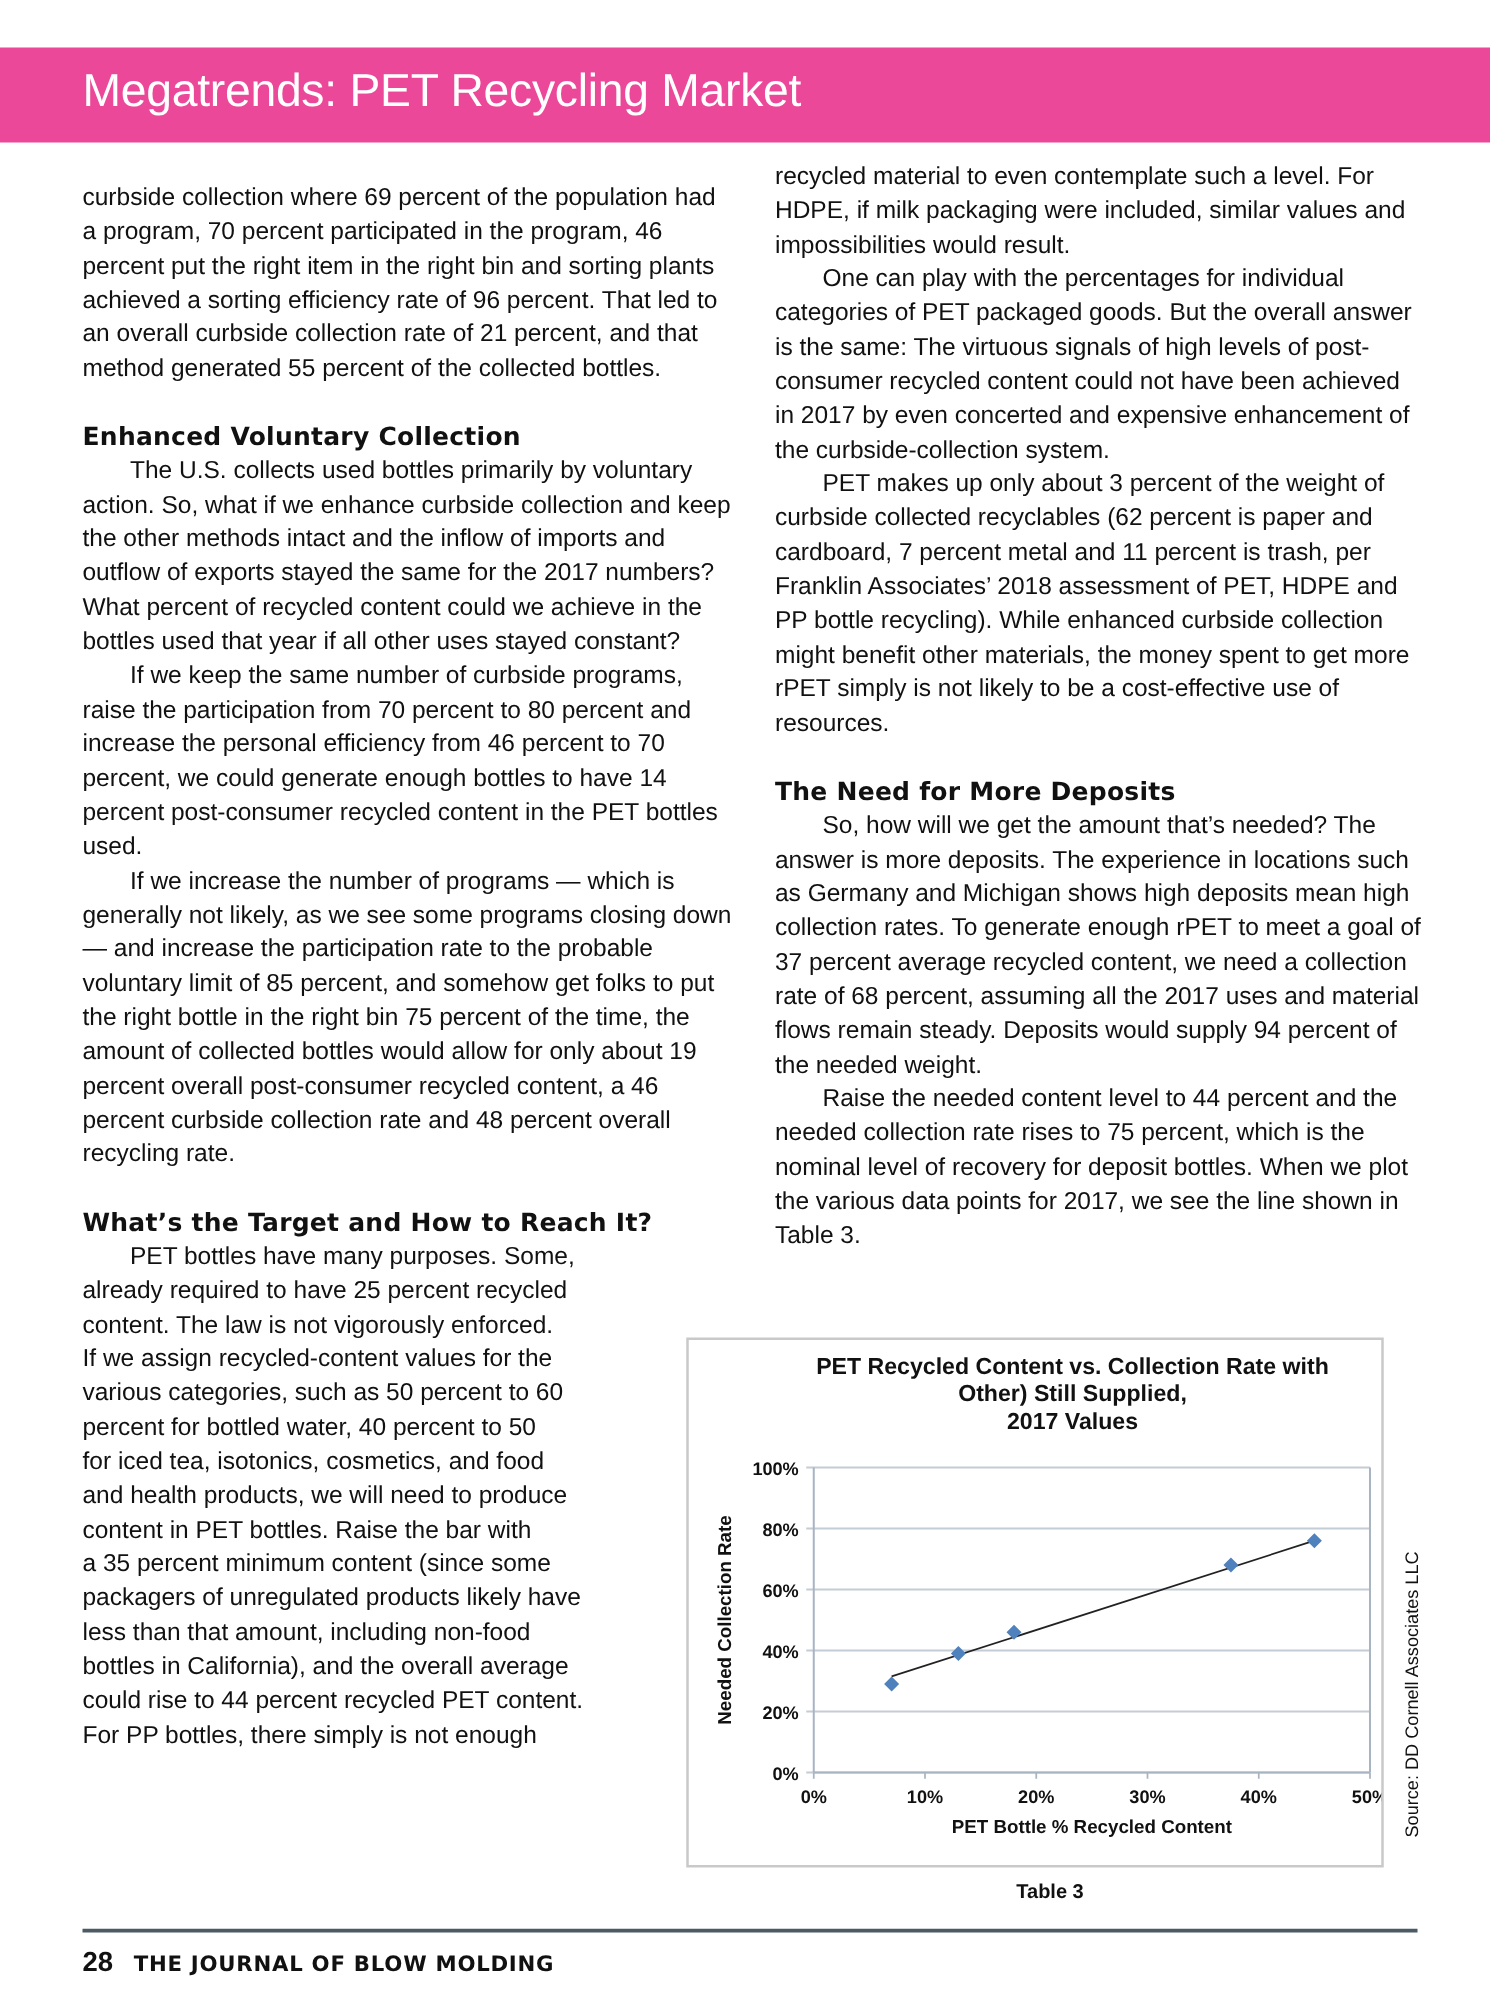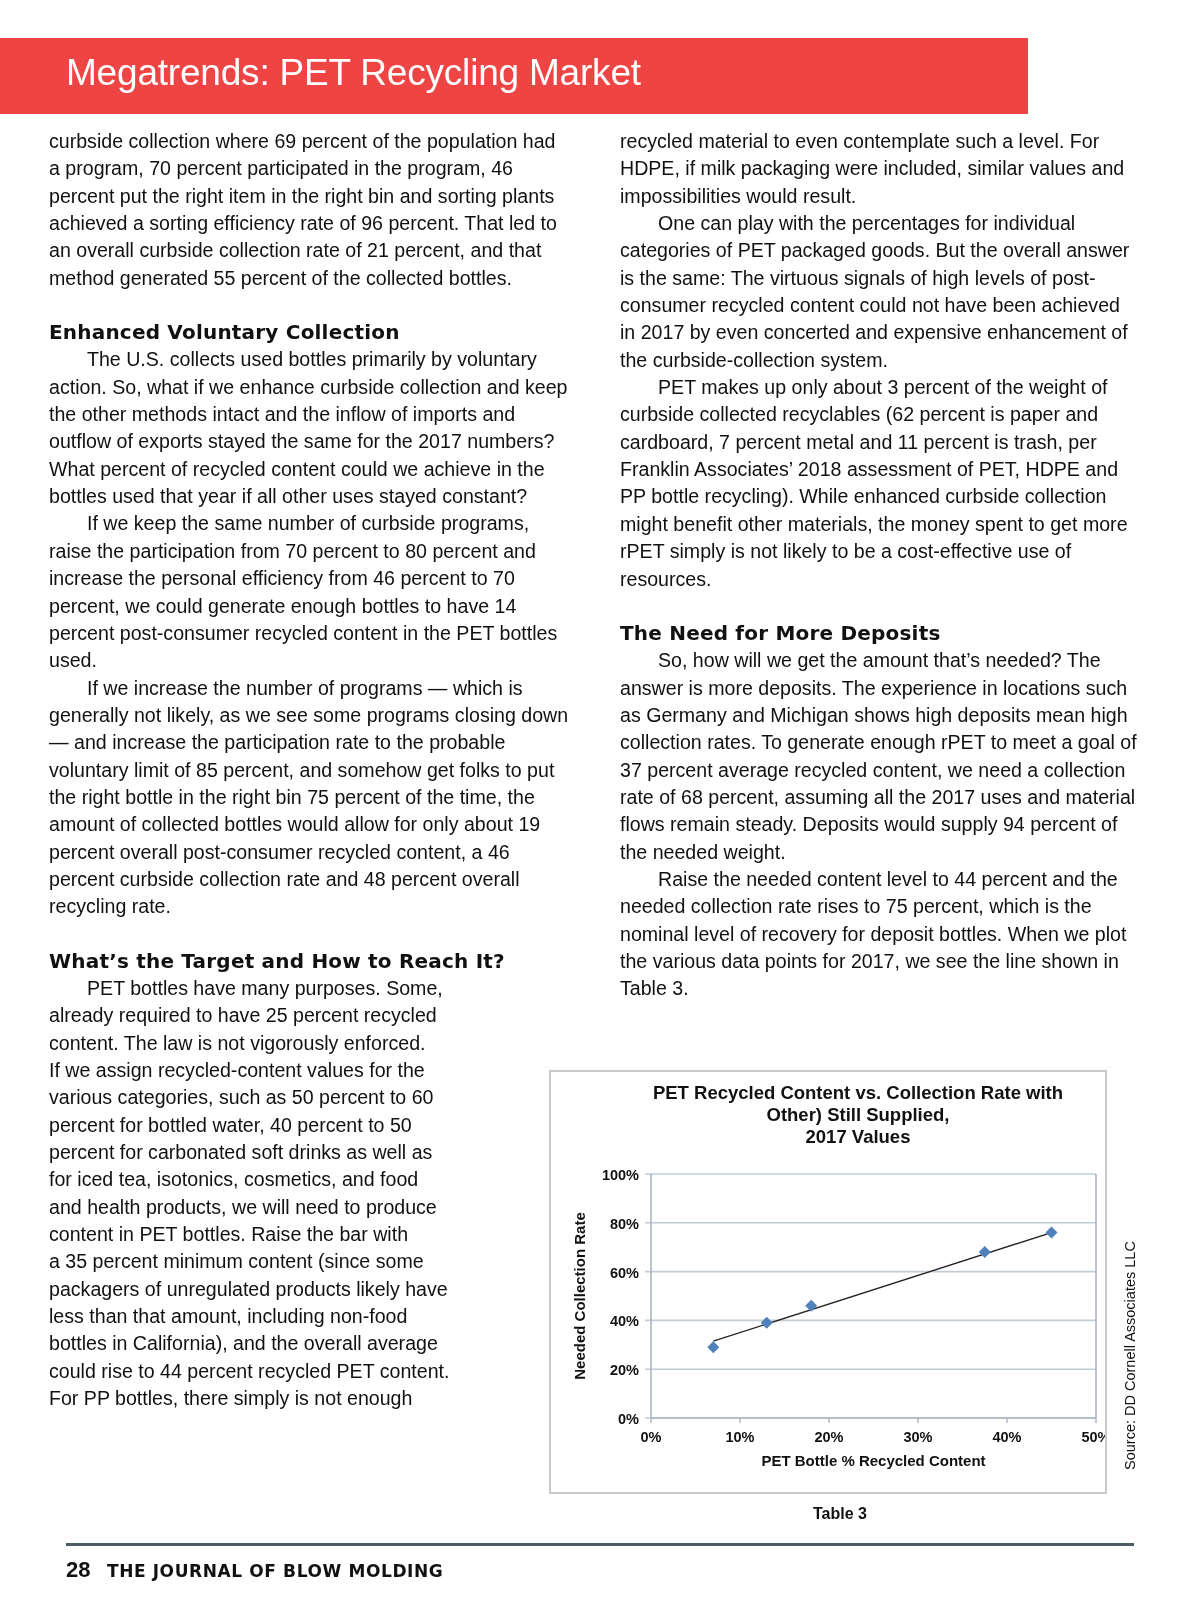--- a/index.html
+++ b/index.html
@@ -1,22 +1,22 @@
 <!DOCTYPE html>
 <html><head>
 <meta charset="utf-8">
 <style>
   html, body { margin:0; padding:0; }
   body { width:1200px; height:1600px; background:#ffffff; position:relative; overflow:hidden;
          font-family:"Liberation Sans", sans-serif; color:#111; }
-  .header { position:absolute; left:0; top:38px; width:1028px; height:76px; background:#ef4444; }
+  .header { position:absolute; left:0; top:38px; width:1192px; height:76px; background:#ec4899; }
   .header h1 { margin:0; position:absolute; left:66px; top:14px; font-weight:normal; font-size:37px;
                color:#ffffff; font-family:"Liberation Sans", sans-serif; letter-spacing:-0.2px; }
   .col { position:absolute; top:128px; font-size:19.6px; line-height:27.35px; }
-  .col.left { left:49px; width:520px; }
+  .col.left { left:66px; width:520px;margin-top:17px; }
   .col.right { left:620px; width:520px; }
   .col p { margin:0; }
   .col p.ind { text-indent:38px; }
   .col h2 { margin:27px 0 0 0; font-size:20px; line-height:27.35px; font-family:"DejaVu Sans", sans-serif;
             font-weight:bold; letter-spacing:0.2px; }
   .chart-box { position:absolute; left:549px; top:1070px; width:554px; height:420px; border:2px solid #c9c9c9; background:#fff; }
   .chart-title { position:absolute; left:0; top:10px; width:100%; text-align:center; font-weight:bold; font-size:18.5px; line-height:22px; padding-left:60px; box-sizing:border-box; }
   .chart-svg { position:absolute; left:0; top:0; }
   .table-caption { position:absolute; left:780px; top:1505px; width:120px; text-align:center; font-weight:bold; font-size:16px; }
   .source { position:absolute; left:1122px; top:1470px; transform-origin:0 0; transform:rotate(-90deg); font-size:14.5px; white-space:nowrap; }
@@ -39,21 +39,20 @@
   <p class="ind">If we keep the same number of curbside programs, raise the participation from 70 percent to 80 percent and increase the personal efficiency from 46 percent to 70 percent, we could generate enough bottles to have 14 percent post-consumer recycled content in the PET bottles used.</p>
   <p class="ind">If we increase the number of programs — which is generally not likely, as we see some programs closing down — and increase the participation rate to the probable voluntary limit of 85 percent, and somehow get folks to put the right bottle in the right bin 75 percent of the time, the amount of collected bottles would allow for only about 19 percent overall post-consumer recycled content, a 46 percent curbside collection rate and 48 percent overall recycling rate.</p>
   <h2>What’s the Target and How to Reach It?</h2>
   <div id="p5-lines">
       <div style="text-indent: 38px;">PET bottles have many purposes. Some,</div>
       <div>already required to have 25 percent recycled</div>
       <div>content. The law is not vigorously enforced.</div>
       <div>If we assign recycled-content values for the</div>
       <div>various categories, such as 50 percent to 60</div>
       <div>percent for bottled water, 40 percent to 50</div>
-      <div>percent for carbonated soft drinks as well as</div>
       <div>for iced tea, isotonics, cosmetics, and food</div>
       <div>and health products, we will need to produce</div>
       <div>content in PET bottles. Raise the bar with</div>
       <div>a 35 percent minimum content (since some</div>
       <div>packagers of unregulated products likely have</div>
       <div>less than that amount, including non-food</div>
       <div>bottles in California), and the overall average</div>
       <div>could rise to 44 percent recycled PET content.</div>
       <div>For PP bottles, there simply is not enough</div>
     </div>

